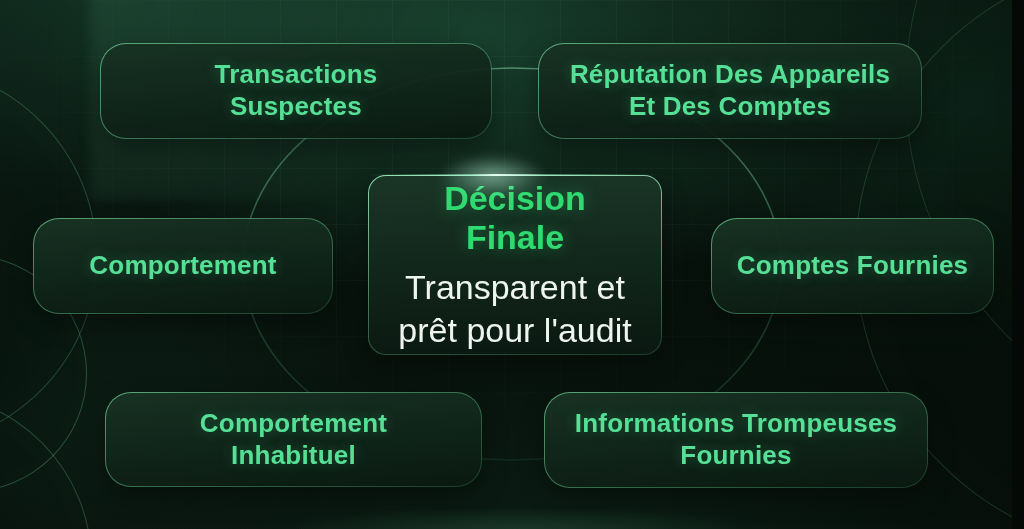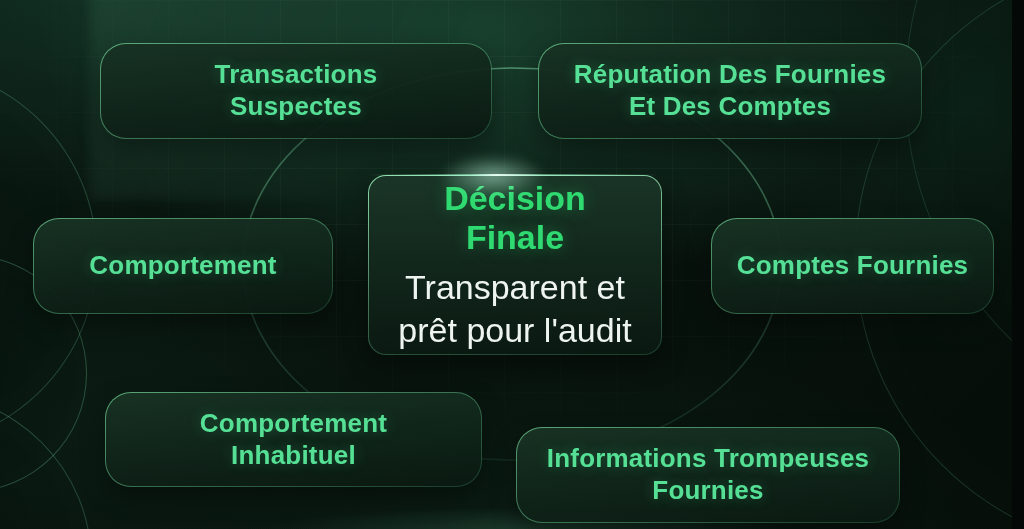--- a/index.html
+++ b/index.html
@@ -45,21 +45,21 @@
   .node-label{
     color:#55e096;font-size:26px;font-weight:700;line-height:1.22;text-align:center;
     white-space:pre-line;letter-spacing:.2px;
     text-shadow:0 0 14px rgba(70,225,140,.28);
   }
   .node--tl{left:100px;top:43px;width:390px;height:94px;}
   .node--tr{left:538px;top:43px;width:382px;height:94px;}
   .node--ml{left:33px;top:218px;width:298px;height:94px;}
   .node--mr{left:711px;top:218px;width:281px;height:94px;}
   .node--bl{left:105px;top:392px;width:375px;height:93px;}
-  .node--br{left:516px;top:392px;width:382px;height:94px;margin-top:35px;}
+  .node--br{left:544px;top:392px;width:382px;height:94px;}
   .node--center{
     left:368px;top:175px;width:292px;height:178px;border-radius:18px;
     flex-direction:column;gap:9px;
     background:
       linear-gradient(180deg, rgba(19,43,31,.94), rgba(9,22,15,.94)) padding-box,
       linear-gradient(175deg, rgba(150,230,180,.95), rgba(42,98,70,.55)) border-box;
   }
   .center-title{
     color:#2fda70;font-size:34px;font-weight:700;line-height:1.15;text-align:center;
     white-space:pre-line;text-shadow:0 0 16px rgba(50,220,115,.35);
@@ -102,21 +102,21 @@
     </defs>
     <ellipse cx="512" cy="264" rx="269" ry="196" fill="none" stroke="url(#ringGrad)" stroke-width="1.6"></ellipse>
   </svg>
 
   <div class="node node--tl">
     <span class="node-label">Transactions
 Suspectes</span>
   </div>
 
   <div class="node node--tr">
-    <span class="node-label">Réputation Des Fournies
+    <span class="node-label">Réputation Des Appareils
 Et Des Comptes</span>
   </div>
 
   <div class="node node--ml">
     <span class="node-label">Comportement</span>
   </div>
 
   <div class="node node--mr">
     <span class="node-label">Comptes Fournies</span>
   </div>

